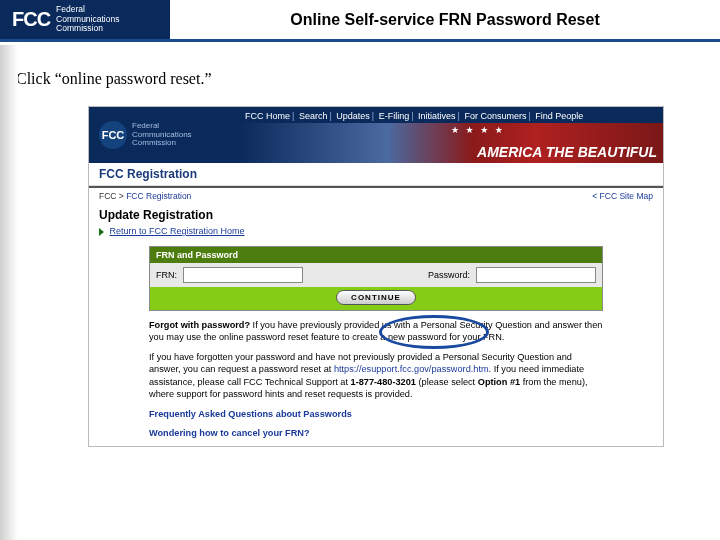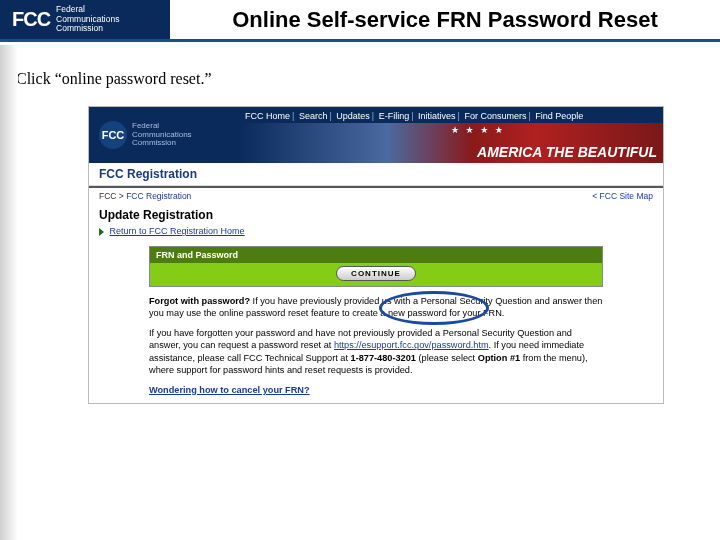--- a/index.html
+++ b/index.html
@@ -2,21 +2,21 @@
 <html><head>
 <meta charset="utf-8">
 <style>
   * { box-sizing: border-box; margin: 0; padding: 0; }
   body { width: 720px; height: 540px; font-family: Verdana, Arial, sans-serif; background: #fff; overflow: hidden; }
 
   .slide-header { display: flex; align-items: stretch; height: 42px; border-bottom: 3px solid #1a4d8f; }
   .slide-logo { background: #0a2a5c; color: #fff; display: flex; align-items: center; padding: 0 12px; width: 170px; }
   .slide-logo .fcc-mark { font-weight: bold; font-size: 20px; margin-right: 6px; letter-spacing: -1px; }
   .slide-logo .fcc-text { font-size: 8.5px; line-height: 1.1; }
-  .slide-title { flex: 1; display: flex; align-items: center; justify-content: center; font-weight: bold; font-size: 22px; }
+  .slide-title { flex: 1; display: flex; align-items: center; justify-content: center; font-weight: bold; font-size: 16px; }
 
   .instruction { font-size: 16px; margin: 28px 0 18px; font-family: Georgia, serif; }
 
   .embed { margin: 0 56px 0 88px; border: 1px solid #bbb; font-size: 10px; color: #000; background: #fff; }
 
   .embed-top { background: #0a2a5c; height: 56px; position: relative; color: #fff; display: flex; }
   .embed-top .logo-area { display: flex; align-items: center; padding-left: 10px; width: 150px; }
   .embed-top .logo-area .circ { width: 28px; height: 28px; border-radius: 50%; background: #13427d; display: flex; align-items: center; justify-content: center; font-weight: bold; font-size: 11px; margin-right: 5px; }
   .embed-top .logo-area .txt { font-size: 8px; line-height: 1.05; color: #a7bfe0; }
   .embed-top .right { flex: 1; display: flex; flex-direction: column; }
@@ -40,21 +40,21 @@
   .form-wrap { margin: 4px 60px 8px; border: 1px solid #888; }
   .form-head { background: #4d7c0f; color: #fff; font-weight: bold; font-size: 9px; padding: 3px 6px; }
   .form-body { background: #e8e8e8; padding: 4px 6px; display: flex; align-items: center; gap: 6px; flex-wrap: wrap; }
   .form-body label { font-size: 9px; }
   .form-body input { border: 1px solid #888; height: 16px; width: 120px; font-size: 9px; padding: 0 2px; }
   .form-foot { background: #84cc16; text-align: center; padding: 3px 0 5px; }
   .cont-btn { display: inline-block; background: linear-gradient(#fff,#ccc); border: 1px solid #555; border-radius: 9px; font-size: 8px; font-weight: bold; padding: 2px 14px; letter-spacing: 1px; cursor: pointer; }
 
   .body-text { margin: 6px 60px 0; font-size: 9.2px; line-height: 1.35; position: relative; }
   .body-text p { margin-bottom: 7px; }
-  .body-text a { color: #1a3a9a; text-decoration: underline; }
+  .body-text a { color: #1a3a9a; }
   .body-text b { font-weight: bold; }
 
   .highlight-ring { position: absolute; border: 3px solid #1a4a9f; border-radius: 50%; width: 110px; height: 34px; top: -4px; left: 230px; pointer-events: none; }
 
   .left-shadow { position: fixed; left: 0; top: 45px; width: 18px; height: 495px; background: linear-gradient(90deg, #cfcfcf, #fff); }
 </style>
 </head>
 <body>
 
 <div class="left-shadow"></div>
@@ -113,29 +113,37 @@
 
   <div class="section-title">Update Registration</div>
 
   <div class="return-link">
     <span class="arrow"></span>
     <a>Return to FCC Registration Home</a>
   </div>
 
   <div class="form-wrap">
     <div class="form-head">FRN and Password</div>
+    <div class="form-body">
+      <label>FRN:</label>
+      <input type="text" value="" style="">
+      <span style="flex:1"></span>
+      <label>Password:</label>
+      <input type="password" value="" style="">
+    </div>
     <div class="form-foot">
       <span class="cont-btn">CONTINUE</span>
     </div>
   </div>
 
   <div class="body-text">
     <div class="highlight-ring"></div>
     <p>
       <b>Forgot with password?</b><span> If you have previously provided us with a Personal Security Question and answer then you may use the online password reset feature to create a new password for your FRN.</span>
     </p>
     <p>
       <span>If you have forgotten your password and have not previously provided a Personal Security Question and answer, you can request a password reset at </span><a>https://esupport.fcc.gov/password.htm</a><span>. If you need immediate assistance, please call FCC Technical Support at </span><b>1-877-480-3201</b><span> (please select </span><b>Option #1</b><span> from the menu), where support for password hints and reset requests is provided.</span>
     </p>
+    <p><a style="font-weight:bold">Frequently Asked Questions about Passwords</a></p>
     <p><a style="font-weight:bold">Wondering how to cancel your FRN?</a></p>
   </div>
 
 </div>
 
 </body></html>

